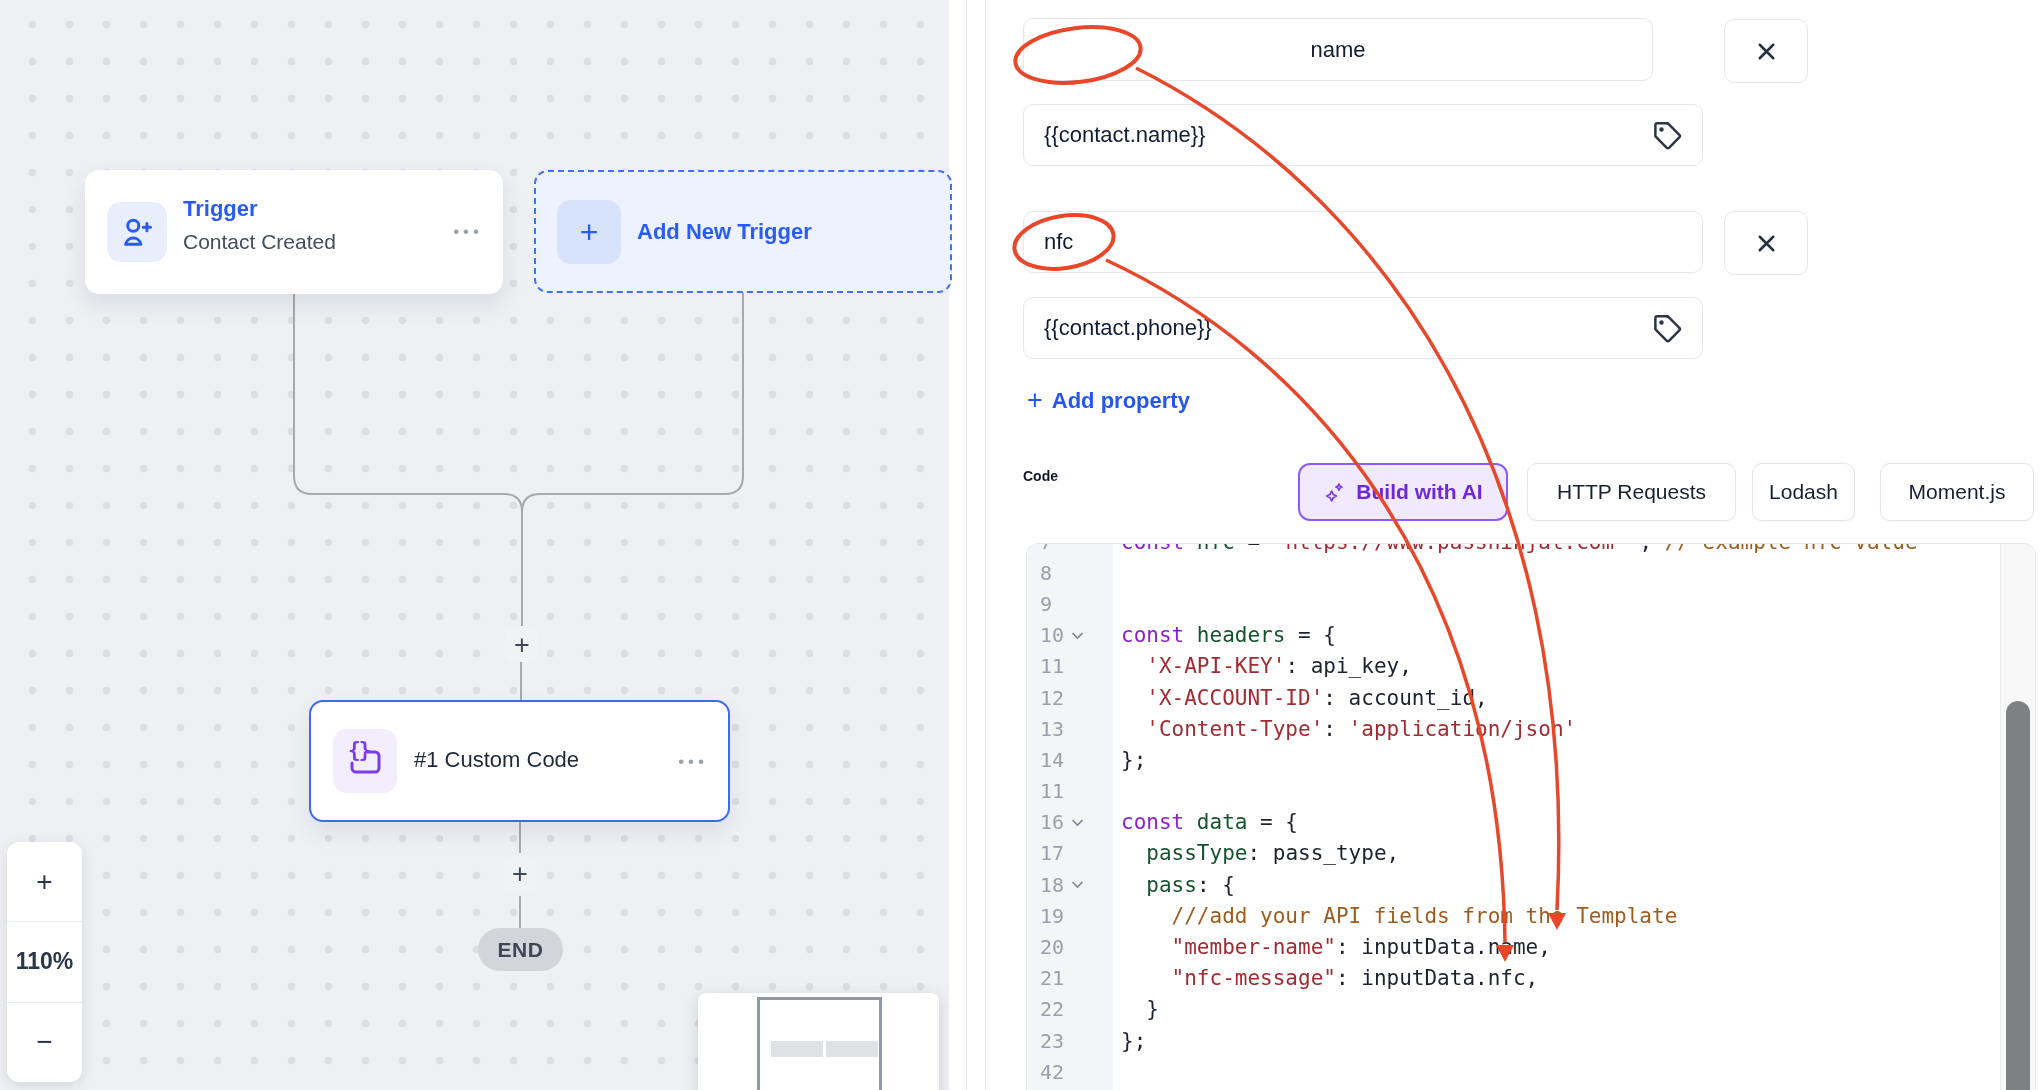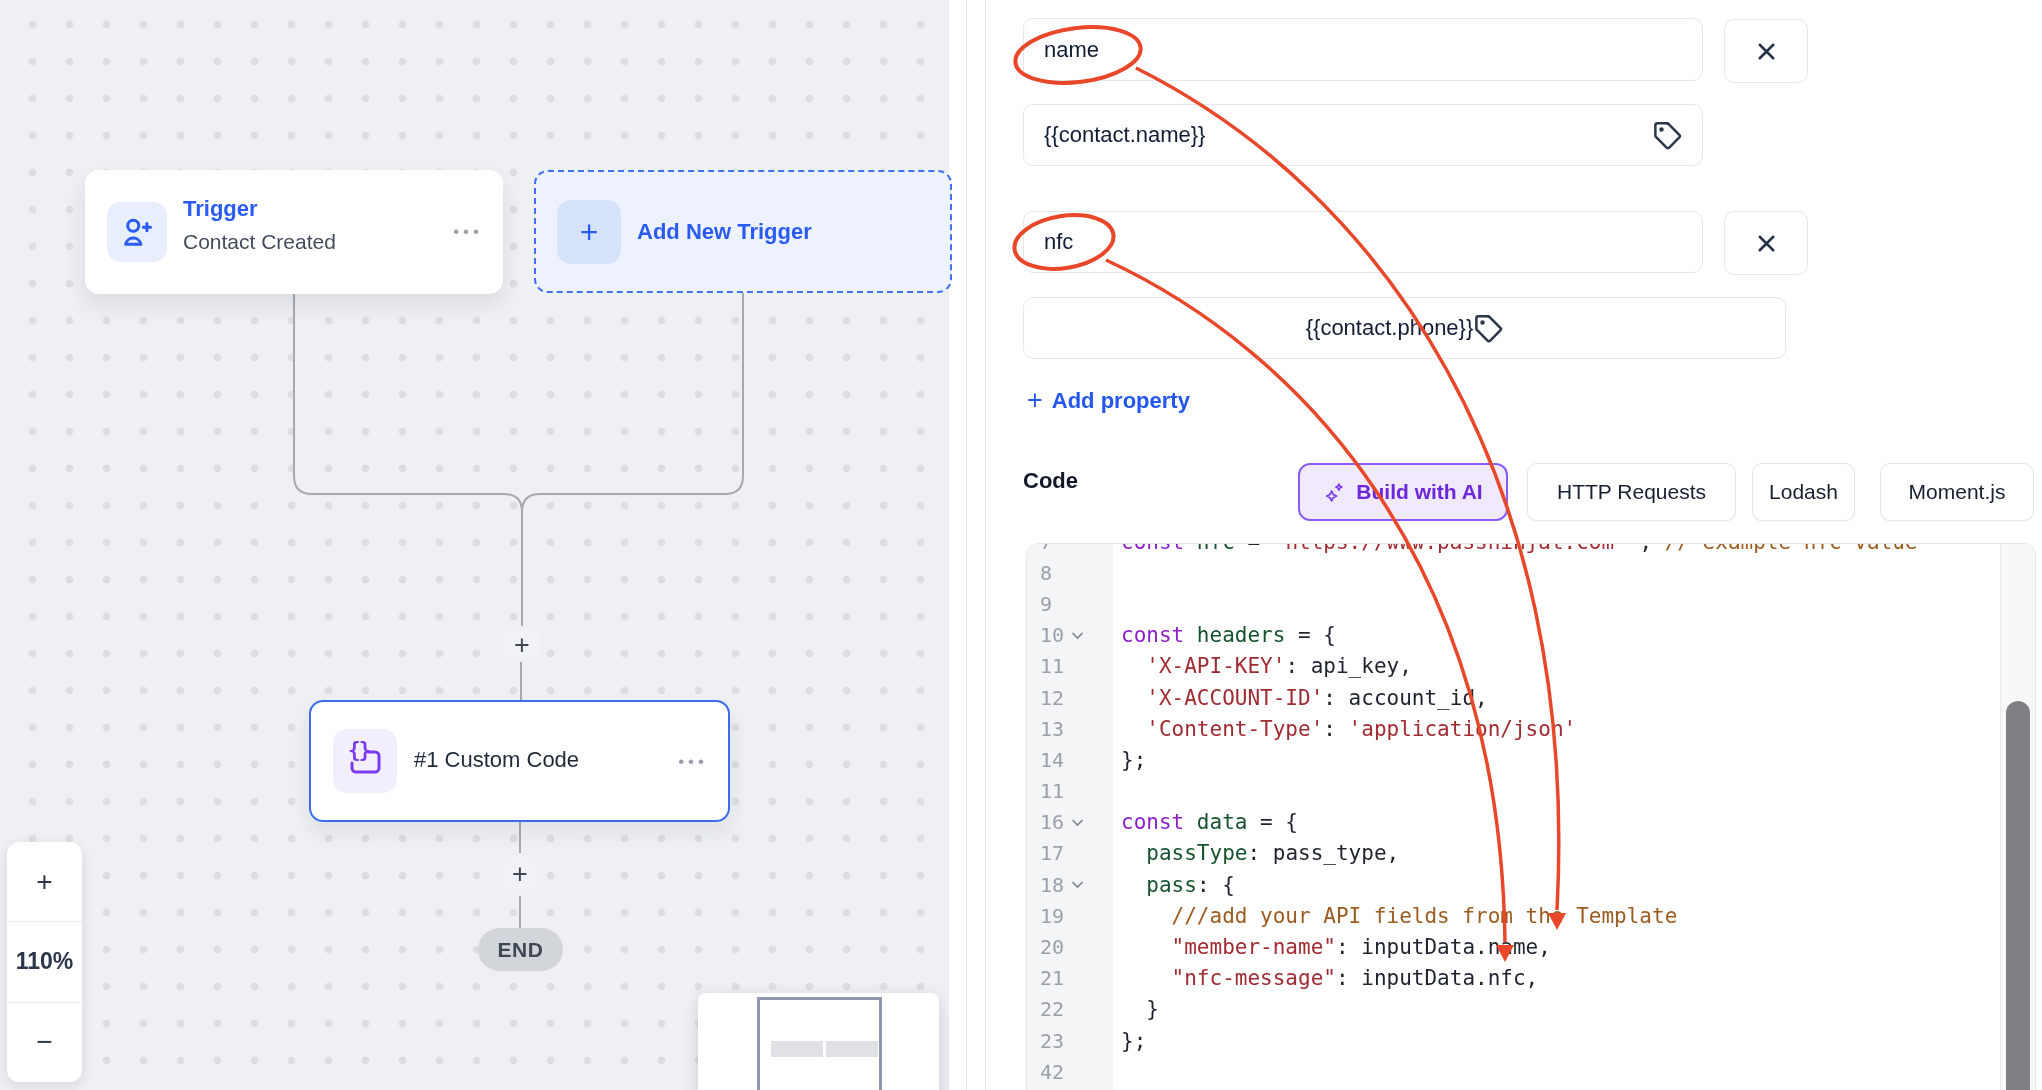--- a/index.html
+++ b/index.html
@@ -56,21 +56,21 @@
     background:#fff;border:1px solid #e4e7ec;border-radius:10px;
     display:flex;align-items:center;padding:0 20px;font-size:22px;color:#121c33;
     box-sizing:border-box;justify-content:space-between;
   }
   .close-btn{
     background:#fff;border:1px solid #e4e7ec;border-radius:10px;
     display:flex;align-items:center;justify-content:center;cursor:pointer;
   }
   .add-prop{display:flex;align-items:center;gap:9px;color:#2456f0;font-size:22px;font-weight:600;cursor:pointer;}
   .add-prop .plus{font-size:27px;font-weight:400;line-height:1;}
-  .code-label{font-size:22px;font-weight:bold;color:#101828;}
+  .code-label{font-size:14px;font-weight:bold;color:#101828;}
   .lib-btn{
     background:#fff;border:1px solid #e2e5ea;border-radius:10px;height:58px;
     display:flex;align-items:center;justify-content:center;font-size:21px;color:#18202f;
     box-shadow:0 1px 2px rgba(0,0,0,0.04);box-sizing:border-box;cursor:pointer;
   }
   .ai-btn{
     background:#f1e9fd;border:2.5px solid #8b5cf6;border-radius:12px;height:58px;
     display:flex;align-items:center;justify-content:center;gap:10px;
     font-size:21px;font-weight:600;color:#6d28d9;box-sizing:border-box;cursor:pointer;
   }
@@ -173,21 +173,21 @@
     <div class="abs mini-bar" style="left:73px;width:52px;"></div>
     <div class="abs mini-bar" style="left:128px;width:52px;"></div>
   </div>
 
   <div class="abs zoom-widget">
     <div class="zoom-cell sign">+</div>
     <div class="zoom-cell level">110%</div>
     <div class="zoom-cell sign">−</div>
   </div>
 
-  <div class="abs field" style="left:1023px;top:18px;width:680px;height:63px;">
+  <div class="abs field" style="left:1023px;top:18px;width:630px;height:63px;justify-content:center;">
     <span>name</span>
   </div>
   <div class="abs close-btn" style="left:1724px;top:19px;width:82px;height:62px;">
     <span>
       <svg viewBox="0 0 24 24" width="27" height="27" fill="none" stroke="#242e44" stroke-width="2.2" stroke-linecap="round">
           <path d="M6 6 18 18 M18 6 6 18"></path>
         </svg>
     </span>
   </div>
   <div class="abs field" style="left:1023px;top:104px;width:680px;height:62px;">
@@ -203,21 +203,21 @@
   <div class="abs field" style="left:1023px;top:211px;width:680px;height:62px;">
     <span>nfc</span>
   </div>
   <div class="abs close-btn" style="left:1724px;top:211px;width:82px;height:62px;">
     <span>
       <svg viewBox="0 0 24 24" width="27" height="27" fill="none" stroke="#242e44" stroke-width="2.2" stroke-linecap="round">
           <path d="M6 6 18 18 M18 6 6 18"></path>
         </svg>
     </span>
   </div>
-  <div class="abs field" style="left:1023px;top:297px;width:763px;height:62px;justify-content:center;">
+  <div class="abs field" style="left:1023px;top:297px;width:680px;height:62px;">
     <span>{{contact.phone}}</span>
     <span>
       <svg viewBox="0 0 24 24" width="30" height="30" fill="none" stroke="#2b3648" stroke-width="2" stroke-linecap="round" stroke-linejoin="round">
         <path d="M12.6 2.6H4.2a1.5 1.5 0 0 0-1.5 1.5v8.4c0 .4.16.78.44 1.06l8.5 8.5a1.5 1.5 0 0 0 2.12 0l8.1-8.1a1.5 1.5 0 0 0 0-2.12l-8.5-8.5a1.5 1.5 0 0 0-1.06-.44Z"></path>
         <circle cx="7.6" cy="7.6" r="0.8" fill="#2b3648"></circle>
       </svg>
     </span>
   </div>
 
   <div class="abs add-prop" style="left:1027px;top:387px;">

